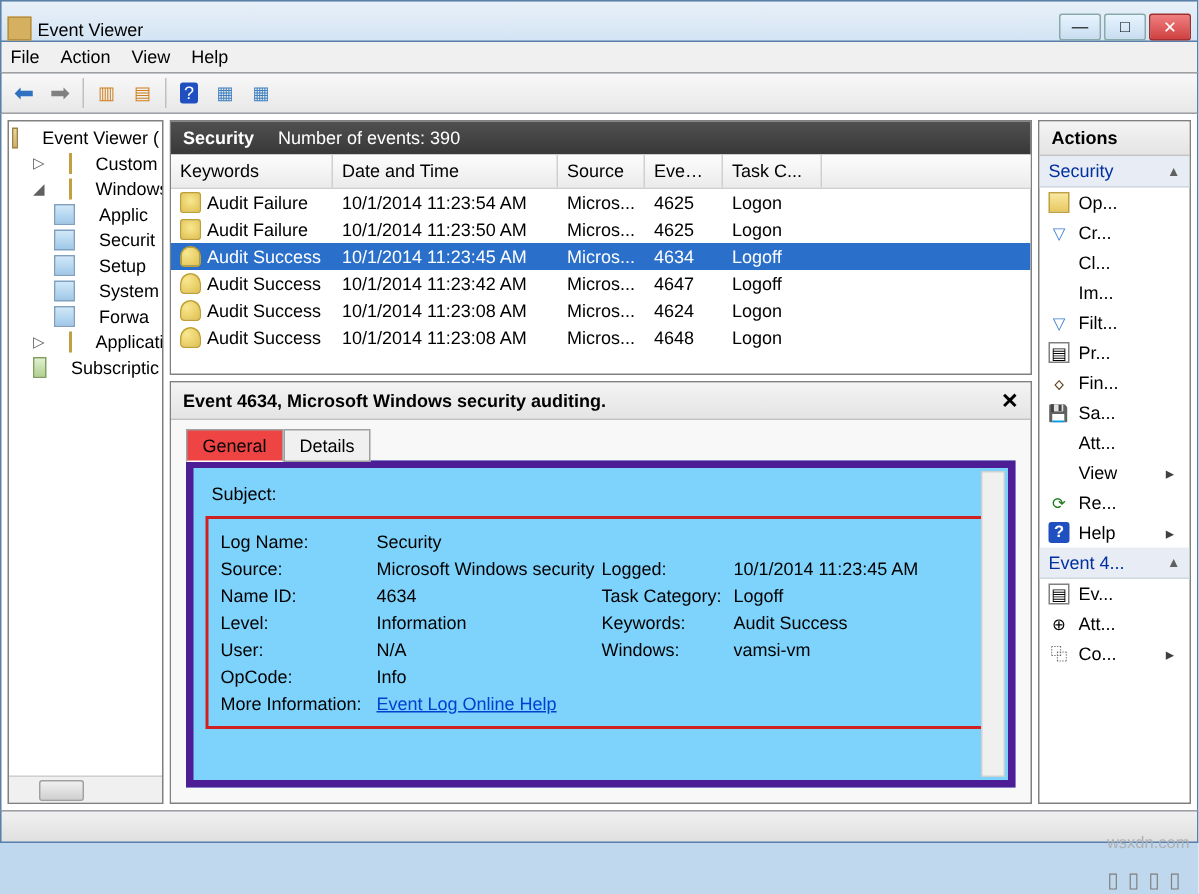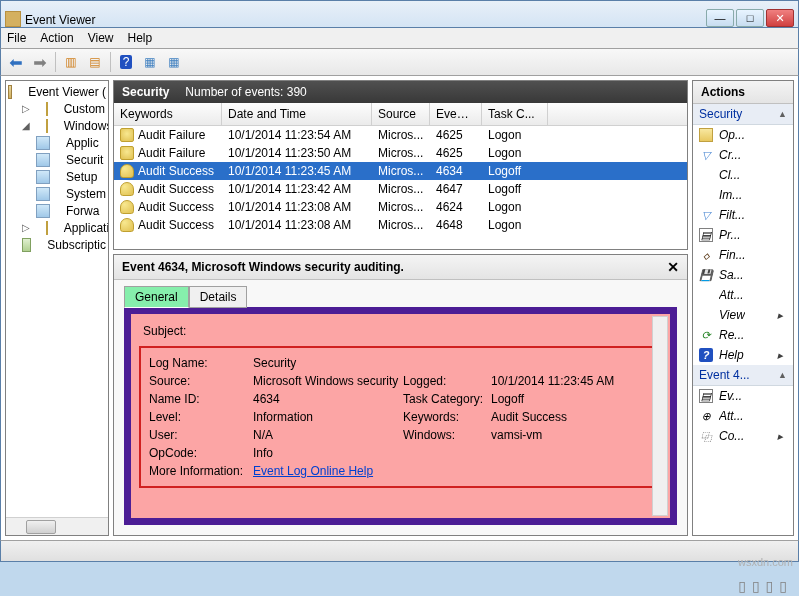--- a/index.html
+++ b/index.html
@@ -58,41 +58,41 @@
 .c-sr { width: 58px; }
 .c-ei { width: 52px; text-align: left; }
 .c-tc { width: 66px; }
 
 
 .detailbox { flex: 1; border: 1px solid #808080; background: #f8f8f8; display: flex; flex-direction: column; overflow: hidden; }
 .detailhdr { background: linear-gradient(#f4f4f4,#e4e4e4); padding: 4px 8px; display: flex; align-items: center; border-bottom: 1px solid #c0c0c0; }
 .detailhdr .title { flex: 1; font-weight: bold; }
 .detailhdr .close { font-weight: bold; font-size: 14px; cursor: pointer; }
 .tabs { display: flex; padding: 6px 10px 0 10px; }
-.tab { padding: 3px 10px; border: 1px solid #a0a0a0; background: #86efac; position: relative; z-index: 2; }
+.tab { padding: 3px 10px; border: 1px solid #a0a0a0; background: #ef4444; position: relative; z-index: 2; }
 .tab.active { border-bottom-color: #fff; }
 .tab.inactive { background: #f0f0f0; border-bottom: 1px solid #a0a0a0; }
-.tabbody { margin: -1px 10px 10px 10px; border: 7px solid #4c1d95; background: #fca5a5; flex: 1; padding: 8px; overflow: hidden; position: relative; }
+.tabbody { margin: -1px 10px 10px 10px; border: 5px solid #4c1d95; background: #7dd3fc; flex: 1; padding: 8px; overflow: hidden; position: relative; }
 .subj { padding: 2px 4px; margin-bottom: 6px; }
 .redbox { border: 2px solid #d02020; padding: 6px 8px; }
 .proprow { display: flex; padding: 2px 0; }
 .proprow .k { width: 104px; }
 .proprow .v { width: 150px; }
 .proprow .k2 { width: 88px; }
 .proprow .v2 { flex: 1; }
 .link { color: #0040d0; text-decoration: underline; cursor: pointer; }
 .vscroll { position: absolute; right: 2px; top: 2px; bottom: 2px; width: 16px; background: #f0f0f0; border: 1px solid #d0d0d0; }
 
 
 .actionspanel { width: 102px; margin: 4px 4px 4px 0; border: 1px solid #808080; background: #fff; display: flex; flex-direction: column; overflow: hidden; }
 .acthdr { background: linear-gradient(#f4f4f4,#e4e4e4); padding: 4px 8px; font-weight: bold; border-bottom: 1px solid #c0c0c0; }
 .actgroup { background: #e8edf5; padding: 3px 6px; display: flex; align-items: center; border-bottom: 1px solid #d0d8e0; }
 .actgroup .t { flex: 1; color: #0030a0; overflow: hidden; text-overflow: ellipsis; white-space: nowrap; }
 .actgroup .arr { color: #606060; font-size: 9px; }
-.actitem { display: flex; align-items: center; gap: 6px; padding: 3px 6px; overflow: hidden; white-space: nowrap; font-style: italic; }
+.actitem { display: flex; align-items: center; gap: 6px; padding: 3px 6px; overflow: hidden; white-space: nowrap; }
 .aicon { width: 14px; height: 14px; flex-shrink: 0; display: flex; align-items: center; justify-content: center; font-size: 11px; }
 .aicon.folder { background: linear-gradient(#f8e8a0,#e8c860); border: 1px solid #c0a040; }
 .aicon.filter { color: #4080d0; }
 .aicon.prop { background: #fff; border: 1px solid #808080; }
 .aicon.find { color: #604020; }
 .aicon.save { color: #406080; }
 .aicon.refresh { color: #208020; }
 .aicon.help { background: #2050c0; color: #fff; border-radius: 2px; font-weight: bold; }
 .aicon.arrow { color: #404040; }
 .actitem .lbl { overflow: hidden; text-overflow: ellipsis; }

